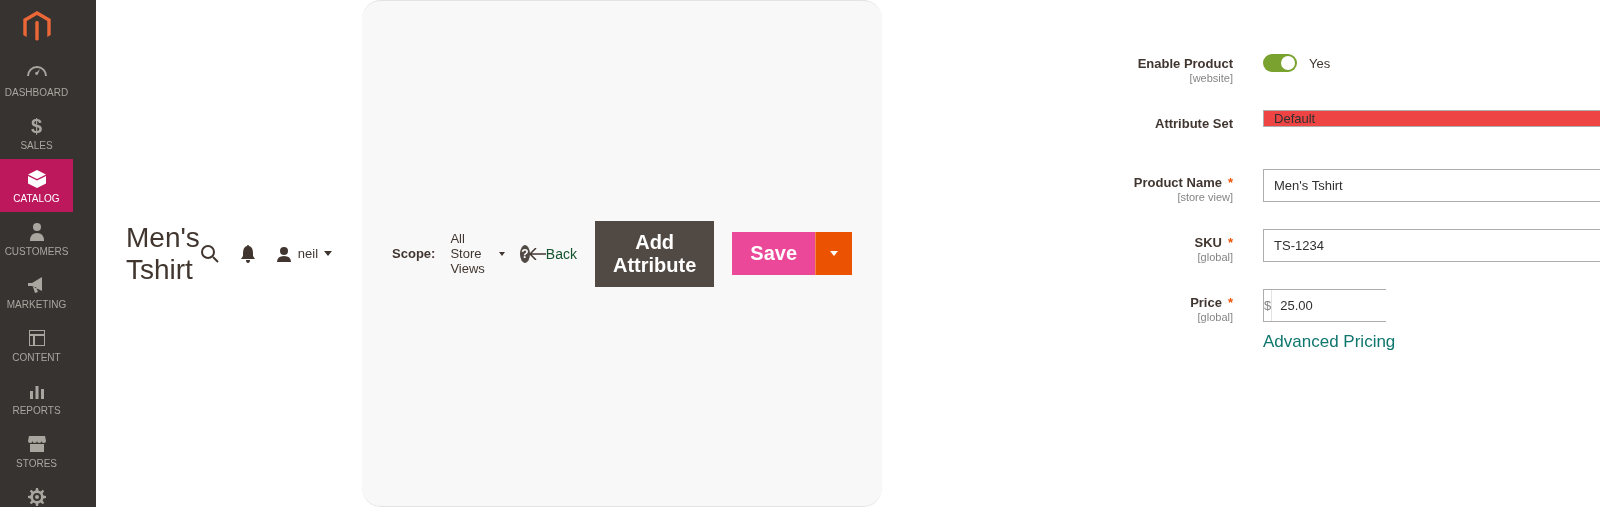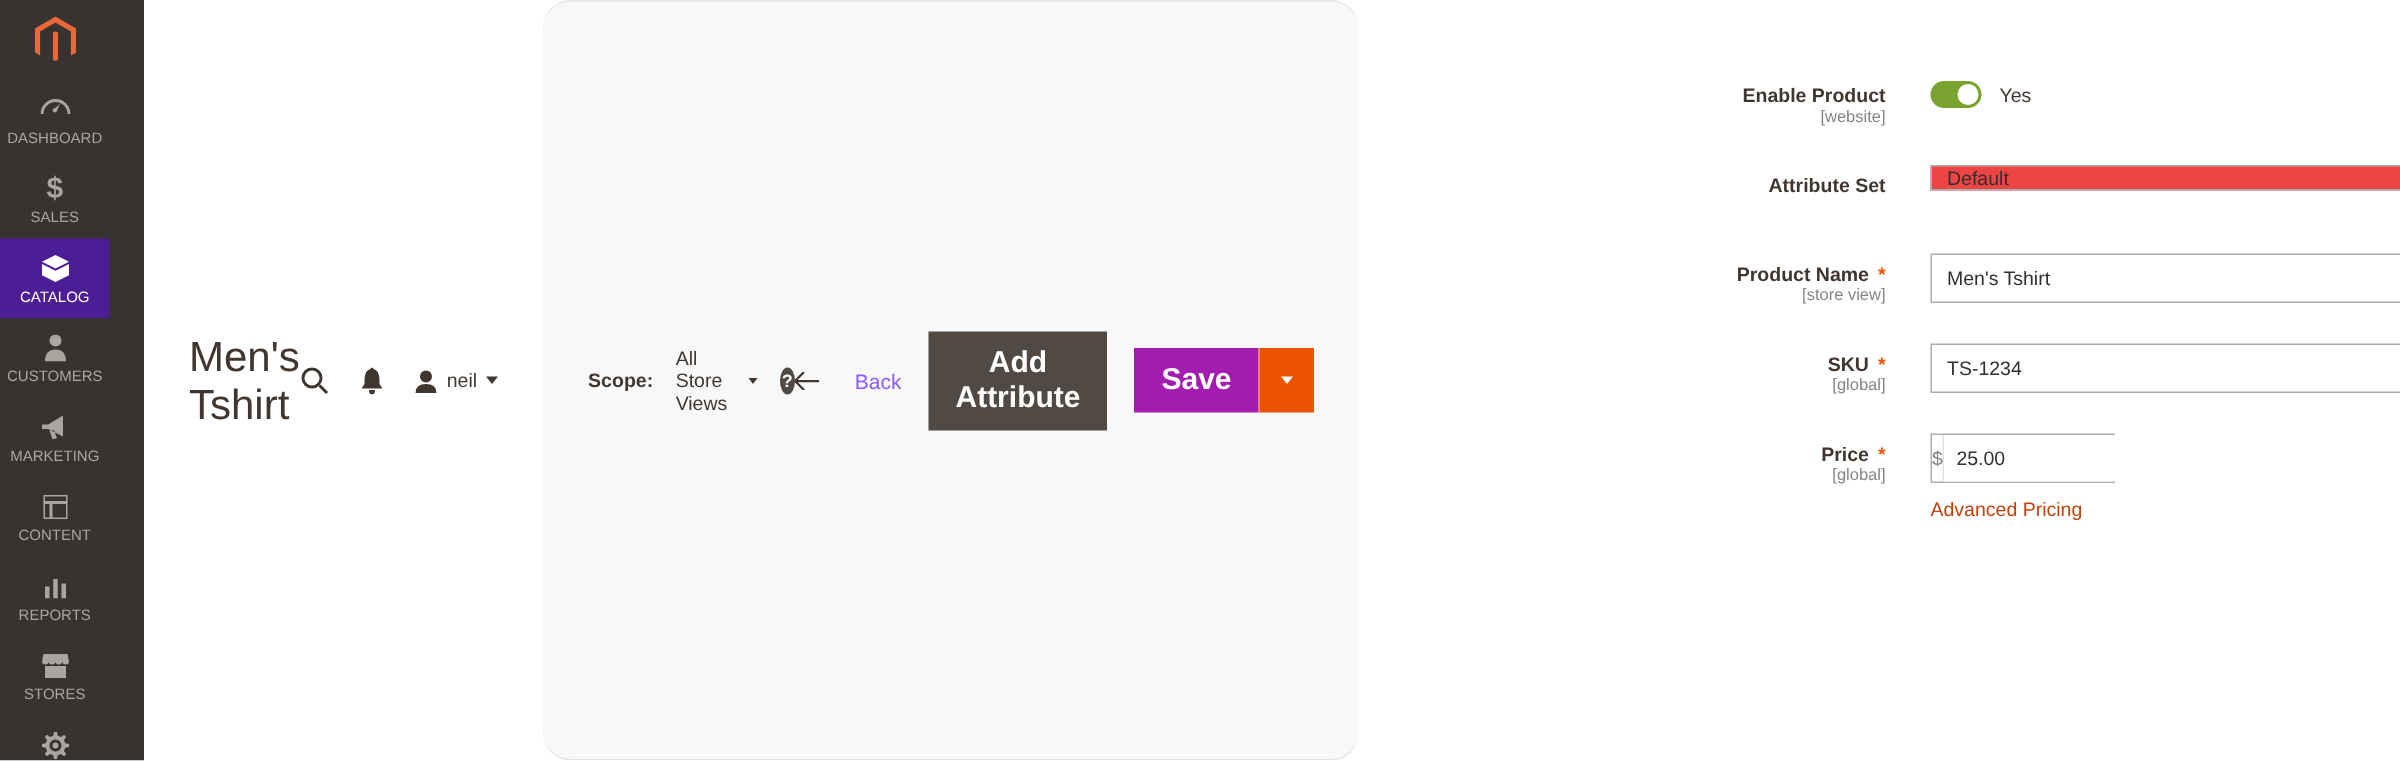--- a/index.html
+++ b/index.html
@@ -33,21 +33,21 @@
       display: flex;
       flex-direction: column;
       align-items: center;
       justify-content: center;
       color: #a9a59f;
       font-size: 10px;
       cursor: pointer;
       gap: 4px;
     }
     .nav-item.active {
-      background: #4c1d95;
+      background: #be185d;
       color: #fff;
     }
     .nav-icon {
       width: 20px;
       height: 20px;
       display: flex;
       align-items: center;
       justify-content: center;
     }
     .main {
@@ -125,40 +125,40 @@
       font-size: 12px;
       font-weight: 700;
       cursor: pointer;
     }
     .actions-right {
       display: flex;
       align-items: center;
       gap: 18px;
     }
     .back-link {
-      color: #8b5cf6;
+      color: #14532d;
       font-size: 14px;
       cursor: pointer;
       display: flex;
       align-items: center;
-      gap: 24px;
+      gap: 0;
     }
     .btn {
       padding: 10px 18px;
       font-size: 20px;
       font-weight: 600;
       cursor: pointer;
       border: none;
     }
     .btn-secondary {
       background: #514943;
       color: #fff;
     }
     .btn-primary {
-      background: #a21caf;
+      background: #ec4899;
       color: #fff;
     }
     .btn-group {
       display: flex;
     }
     .btn-dropdown {
       background: #eb5202;
       color: #fff;
       padding: 10px 14px;
       border-left: 1px solid rgba(255,255,255,0.3);
@@ -277,22 +277,22 @@
       border-right: 1px solid #e3e3e3;
     }
     .price-input {
       flex: 1;
       border: none;
       padding: 0 8px;
       font-size: 13px;
       color: #303030;
     }
     .link-text {
-      color: #c2410c;
-      font-size: 13px;
+      color: #0f766e;
+      font-size: 17px;
       cursor: pointer;
       margin-top: 10px;
     }
     .caret-down {
       width: 0; height: 0;
       border-left: 4px solid transparent;
       border-right: 4px solid transparent;
       border-top: 5px solid currentColor;
       display: inline-block;
     }

